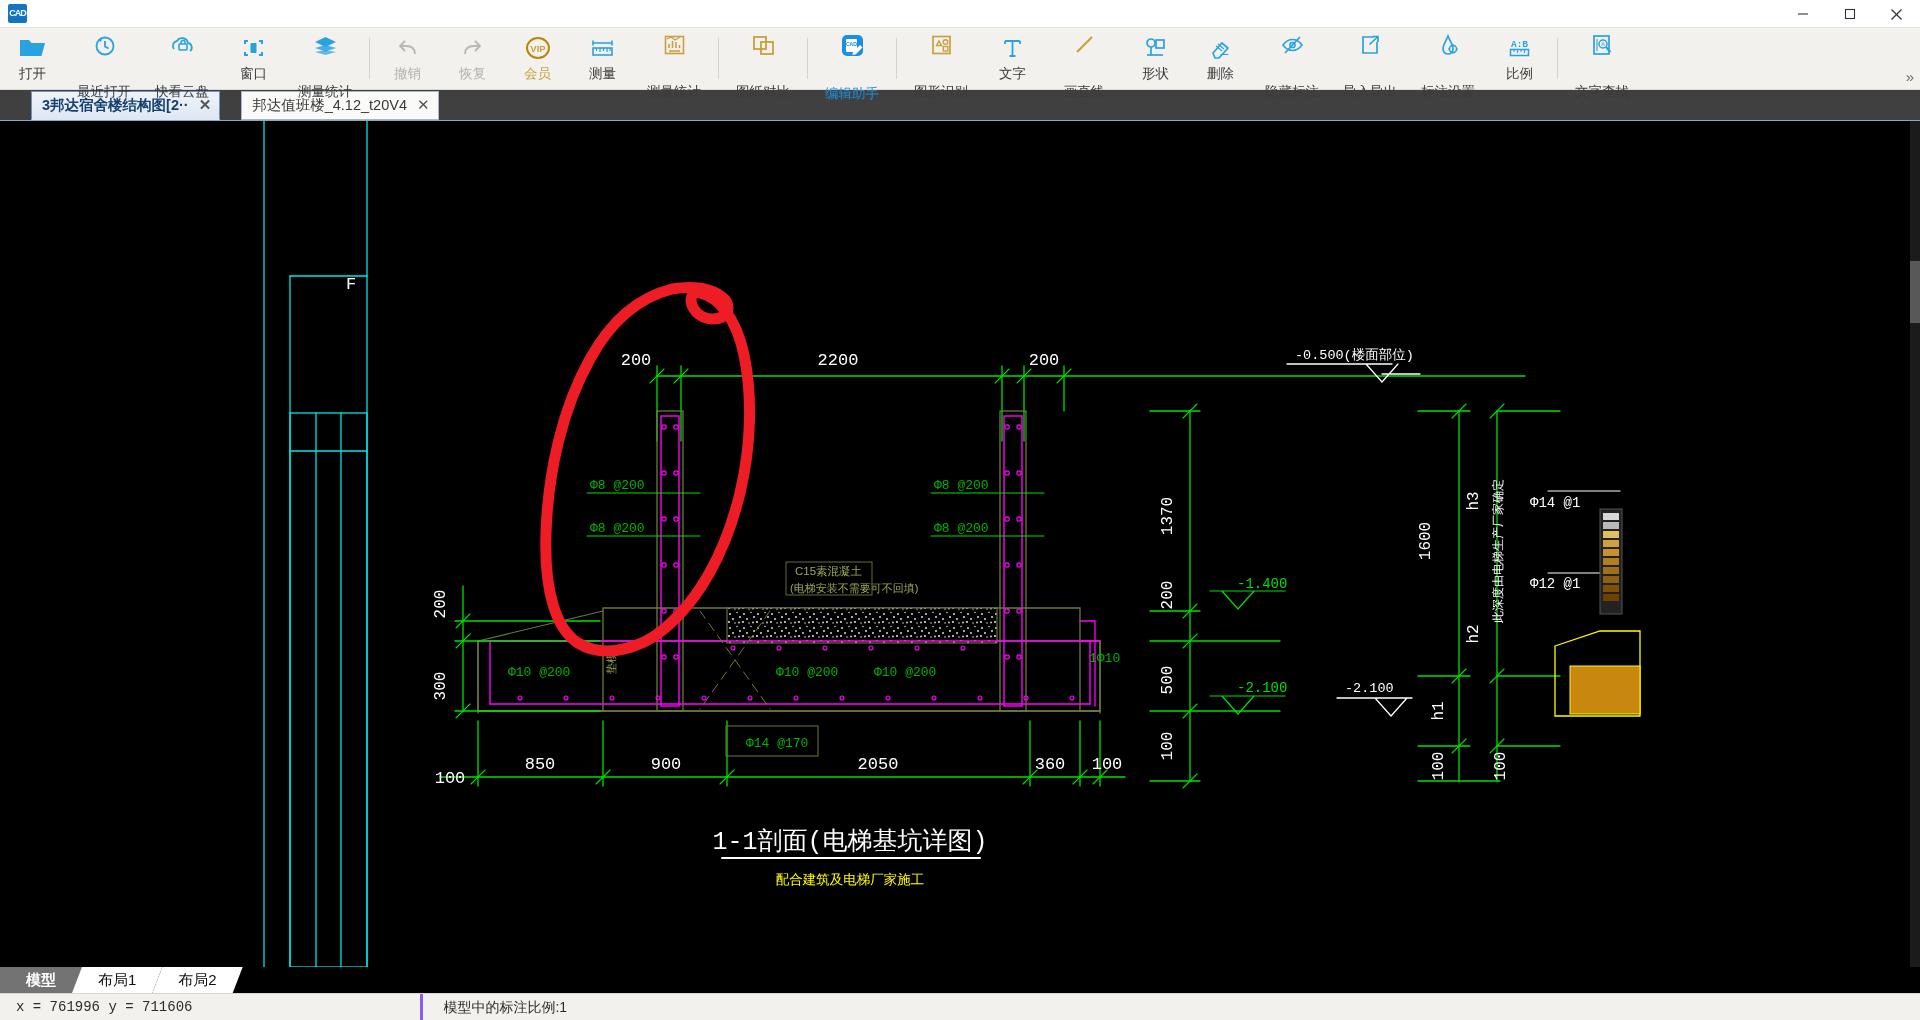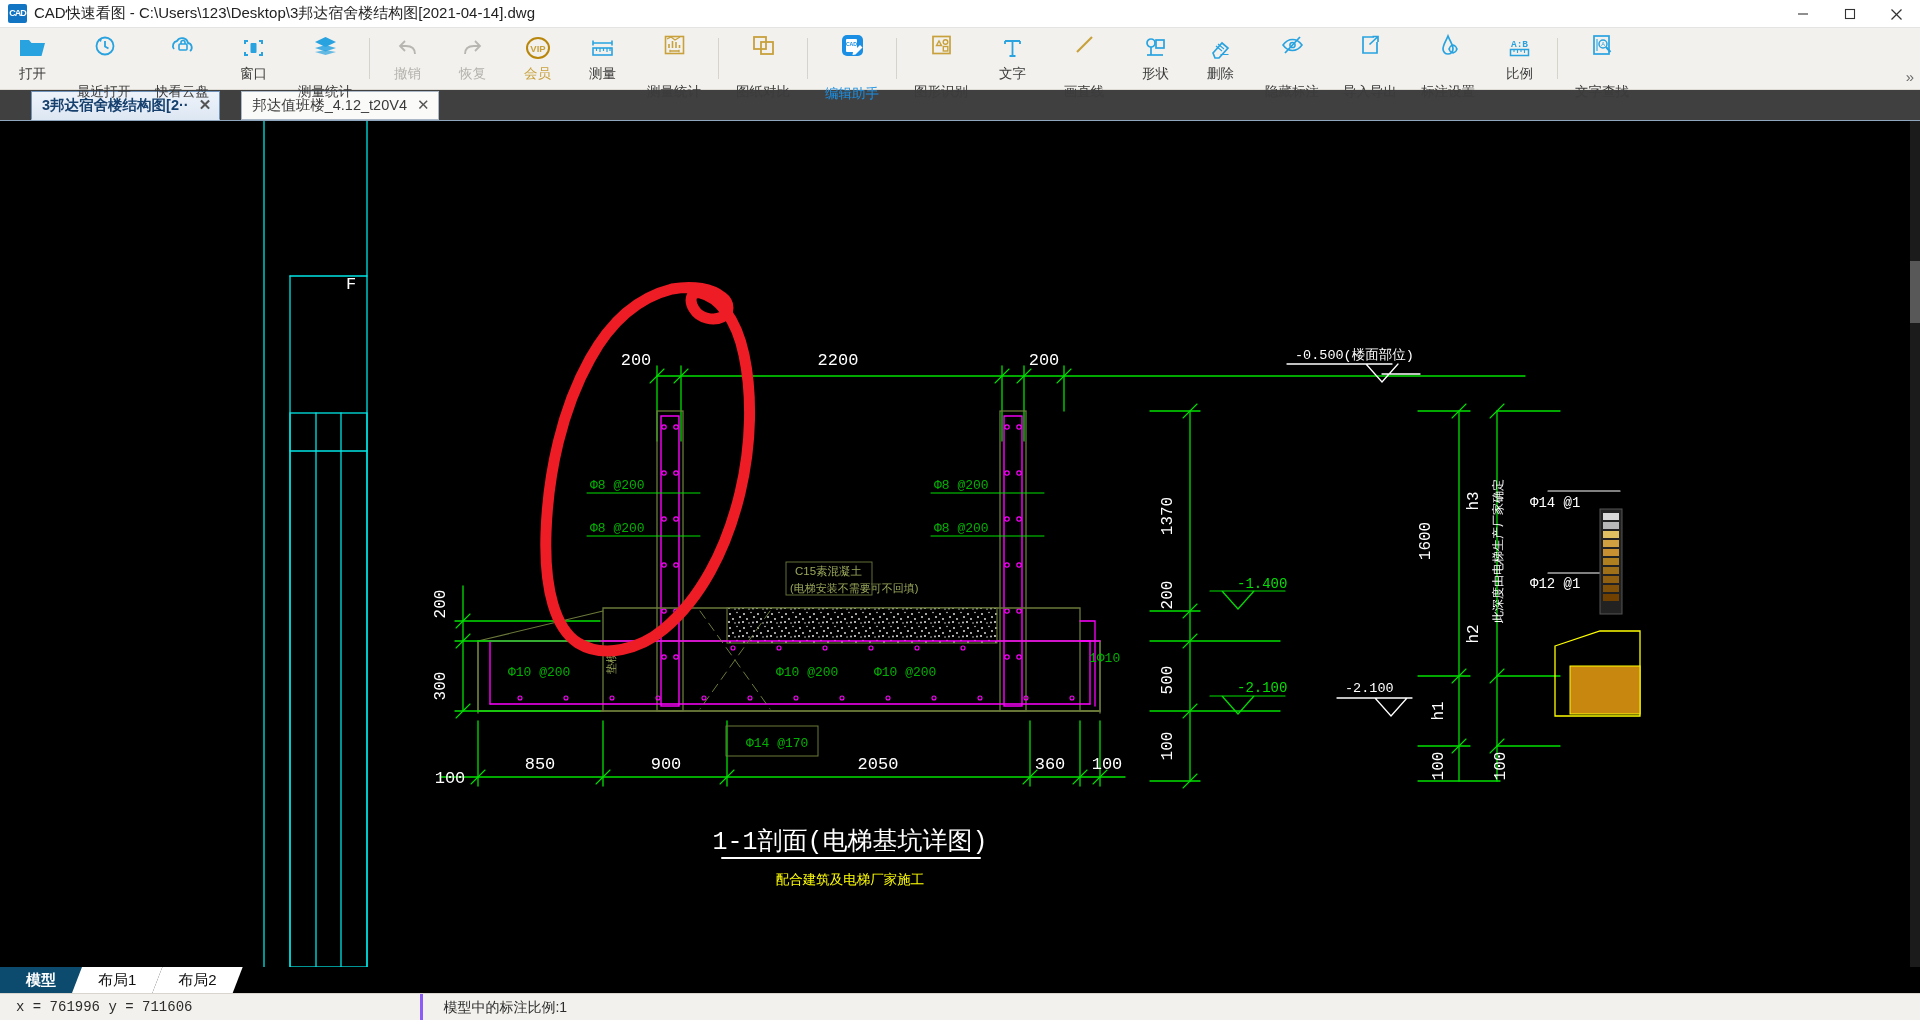--- a/index.html
+++ b/index.html
@@ -107,21 +107,21 @@
   #layoutbar {
     height: 26px; width: 100%;
     background: #000; display: flex; align-items: stretch;
     position: relative;
   }
   .ltab {
     display: flex; align-items: center; justify-content: center;
     font-size: 15px; padding: 0 14px; position: relative;
     font-family: "Liberation Sans", sans-serif;
   }
-  .ltab.sel { background: #0c4a6e; color: #ffffff; font-weight: bold; padding: 0 26px; }
+  .ltab.sel { background: #737373; color: #ffffff; font-weight: bold; padding: 0 26px; }
   .ltab.un  { background: #ffffff; color: #111; margin-left: -10px;
               clip-path: polygon(10px 0, 100% 0, calc(100% - 10px) 100%, 0 100%); padding: 0 26px; }
 
   
   #statusbar {
     height: 27px; width: 100%;
     background: #f2f1ed;
     display: flex; align-items: center;
     border-top: 1px solid #d8d5ce;
     font-size: 14px; color: #2c2c2c;
@@ -139,21 +139,20 @@
     position: absolute; right: 0; top: 0; width: 10px; height: 100%;
     background: #1b1b1b;
   }
   #right-scroll .thumb { width: 10px; height: 62px; background: #585858; margin-top: 140px; }
 </style>
 </head>
 <body>
 
 <div id="titlebar">
   <div id="app-logo">CAD</div>
-  <div id="title-text">CAD快速看图 - C:\Users\123\Desktop\3邦达宿舍楼结构图[2021-04-14].dwg</div>
   <div id="win-controls">
     <div class="win-btn">
       <svg width="12" height="12" viewBox="0 0 12 12">
         <line x1="1" y1="6" x2="11" y2="6" stroke="#333" stroke-width="1.1"></line>
       </svg>
     </div>
     <div class="win-btn">
       <svg width="12" height="12" viewBox="0 0 12 12">
         <rect x="1.5" y="1.5" width="9" height="9" stroke="#333" stroke-width="1.1" fill="none"></rect>
       </svg>

